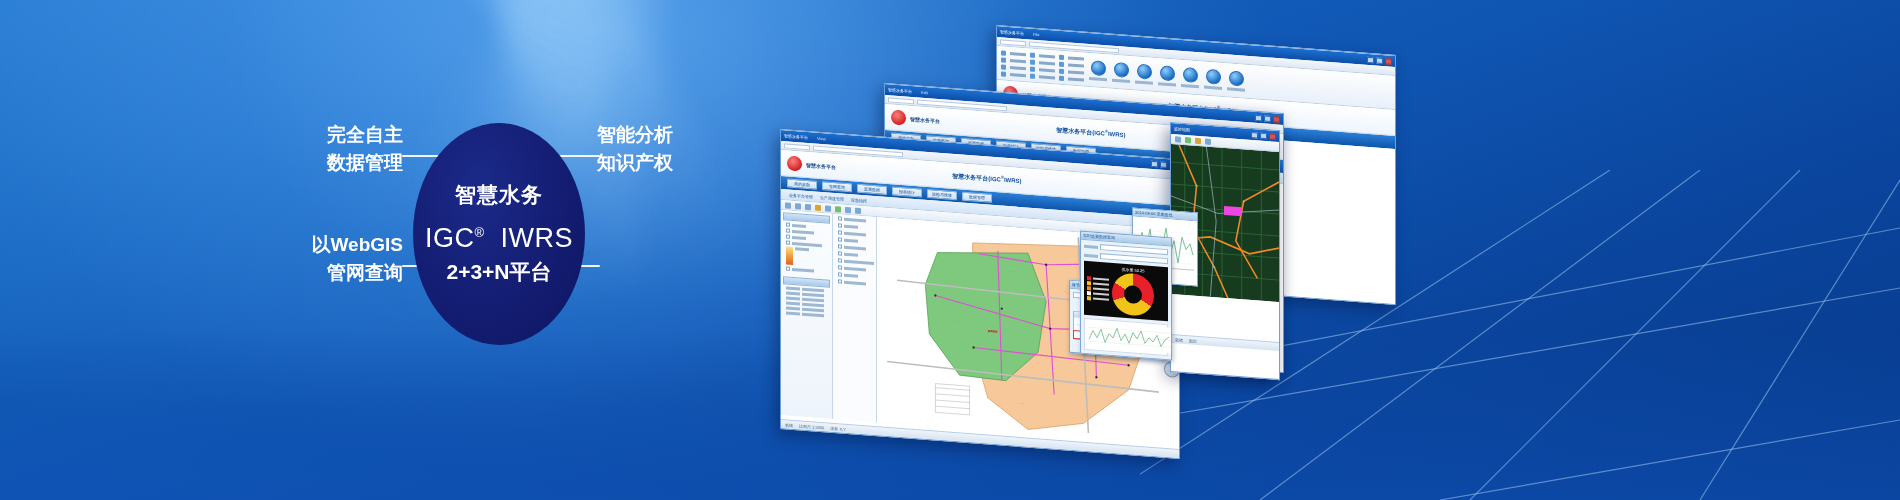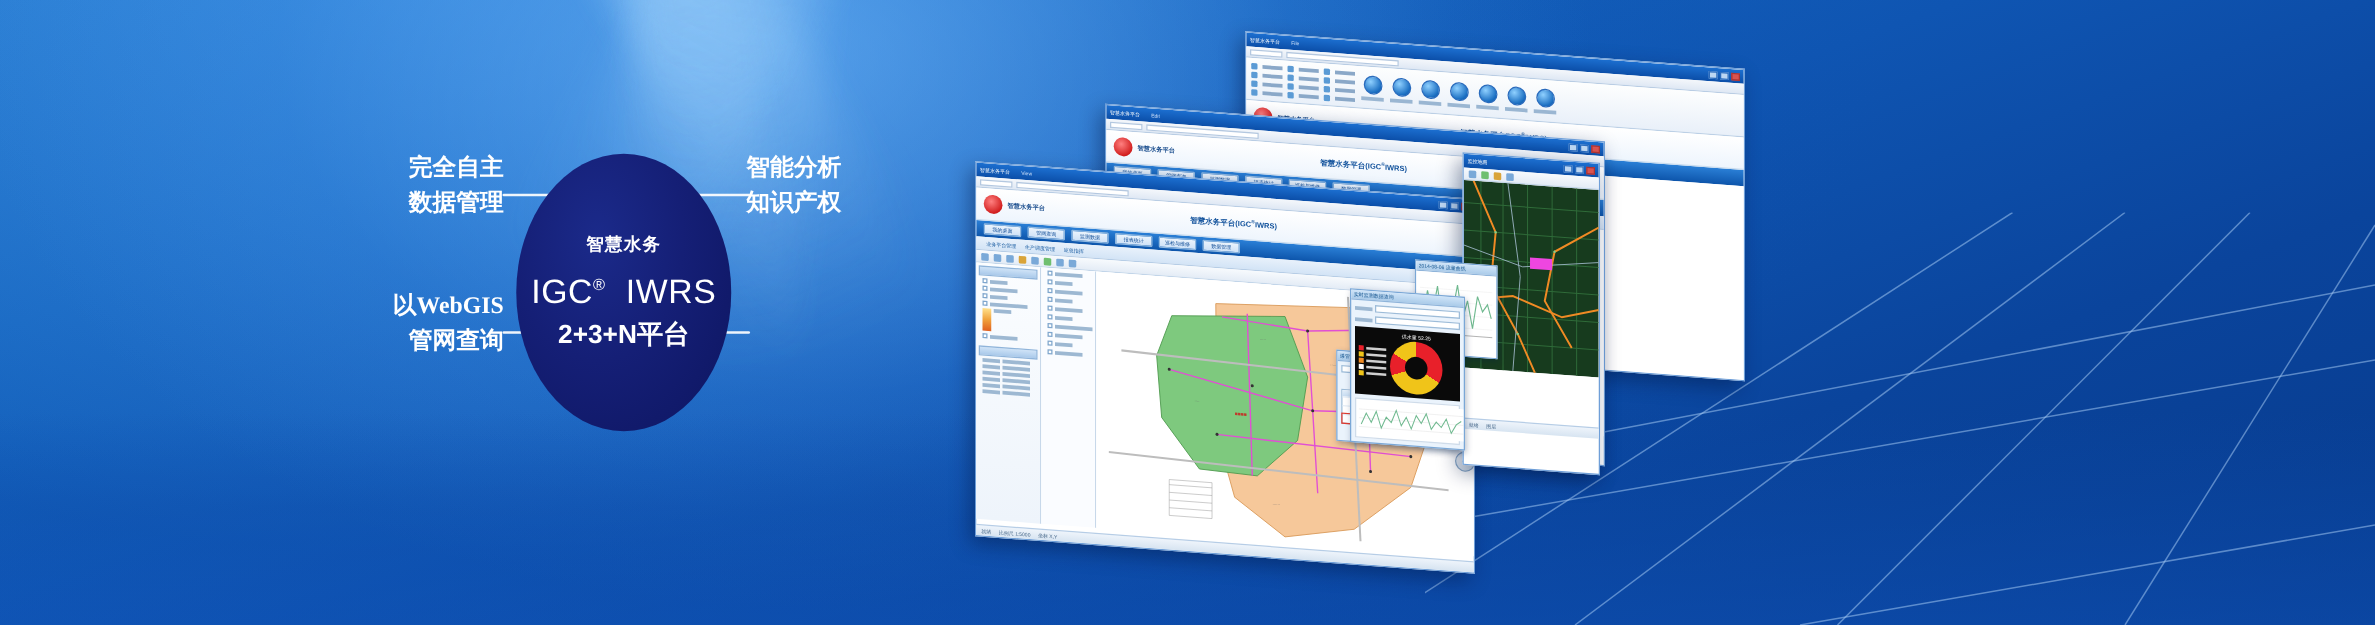--- a/index.html
+++ b/index.html
@@ -48,30 +48,30 @@
   #diagram { position:absolute; left:285px; top:105px; width:490px; height:260px; }
 
   .ellipse {
     position:absolute; left:128px; top:18px;
     width:172px; height:222px;
     border-radius:50%;
     background:radial-gradient(ellipse at 38% 30%, #1b2a8a 0%, #151f76 45%, #0d1560 100%);
     display:flex; flex-direction:column; align-items:center; justify-content:center;
     color:#fff; line-height:1.25;
   }
-  .e-cn { font-size:14px; font-weight:bold; letter-spacing:1px; margin-bottom:13px;}
+  .e-cn { font-size:21px; font-weight:bold; letter-spacing:1px; margin-bottom:13px;}
   .e-en { font-size:27px; font-weight:300; letter-spacing:.5px; white-space:nowrap;text-align:right; }
   .e-en sup { font-size:13px; vertical-align:super; }
   .e-sub { font-size:21px; font-weight:bold; margin-top:4px; letter-spacing:0px;}
 
   .lbl { position:absolute; color:#fff; font-size:19px; font-weight:bold; line-height:1.45; white-space:nowrap;}
   .lbl.l { text-align:right; }
   .lbl.r { text-align:center; }
   .lbl-tl { right:372px; top:16px; }
-  .lbl-bl { right:372px; top:126px;font-family:Liberation Serif, serif; }
+  .lbl-bl { right:372px; top:126px; }
   .lbl-tr { left:312px; top:16px; }
   .lbl-br { left:312px; top:126px; }
 
   .conn { position:absolute; height:2px; background:rgba(255,255,255,.92); border-radius:1px;}
   .c-tl { right:295px; top:50px; width:78px;}
   .c-bl { right:295px; top:160px; width:78px;}
   .c-tr { left:237px; top:50px; width:78px;}
   .c-br { left:237px; top:160px; width:78px;}
 
   #tagline {

